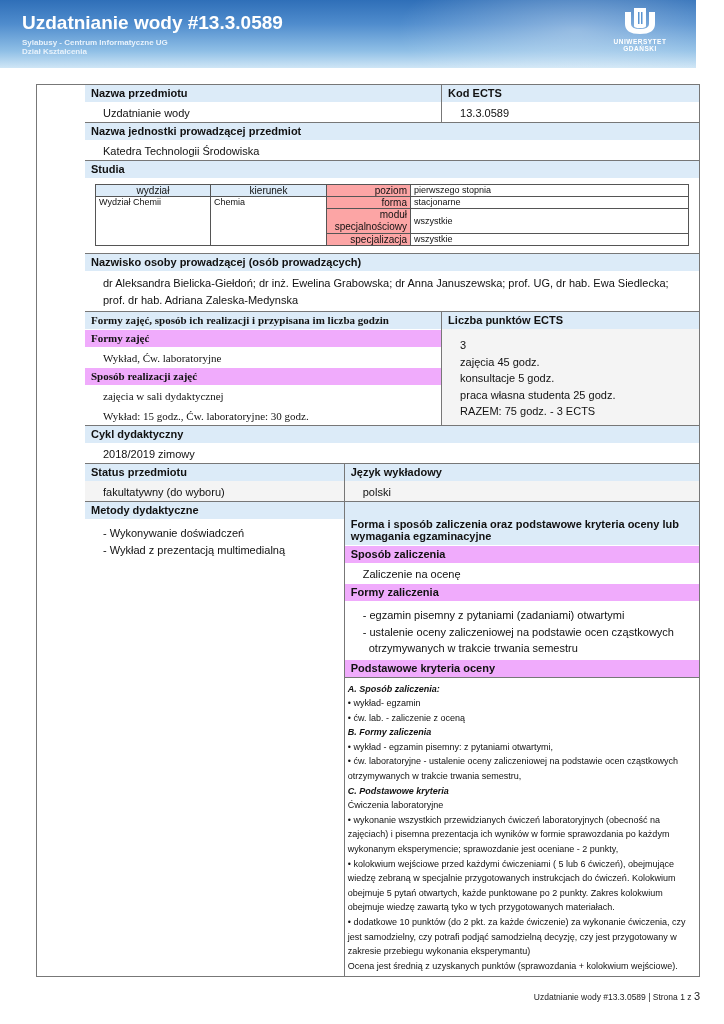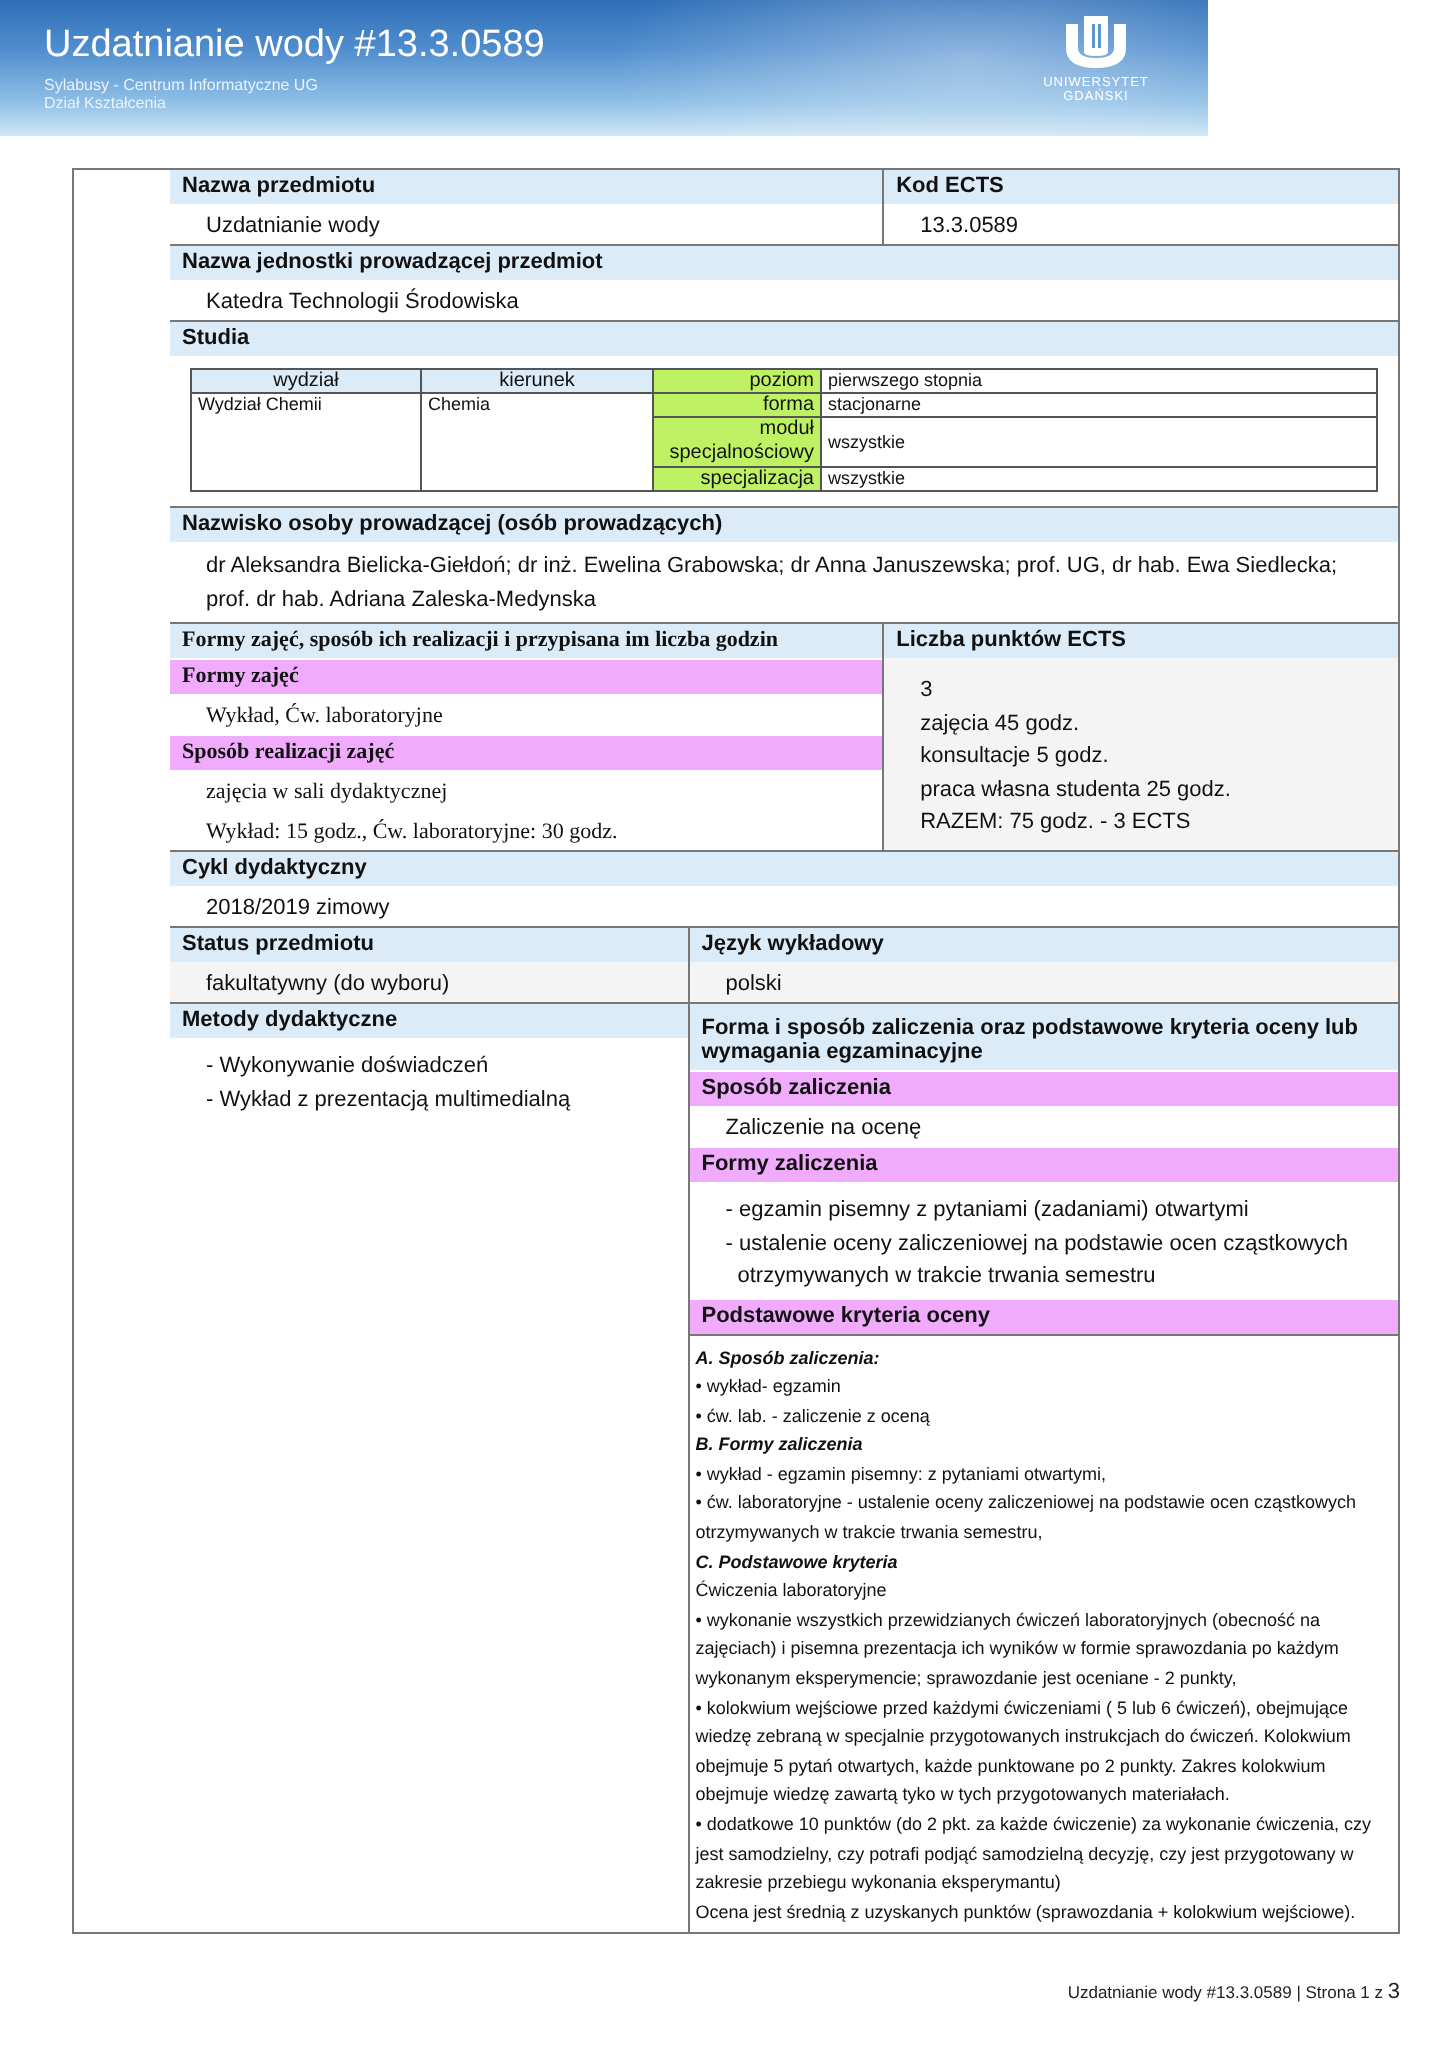--- a/index.html
+++ b/index.html
@@ -1,23 +1,24 @@
 <!DOCTYPE html>
 <html><head>
 <meta charset="utf-8">
 <style>
   html, body { margin: 0; padding: 0; }
   body {
     width: 724px; height: 1024px; background: #ffffff; position: relative; overflow: hidden;
     font-family: "Liberation Sans", sans-serif; color: #111;
   }
   .banner {
-    position: absolute; left: 0; top: 0; width: 604px; height: 68px;
+    position: absolute; left: 0; top: 0; width: 696px; height: 68px;
     background: linear-gradient(180deg, #2f6fb8 0%, #4f8ccd 35%, #8fbfe6 75%, #cfe6f6 100%);
     overflow: hidden;
+    font-weight: bold;
   }
   .banner::after {
     content: ""; position: absolute; right: -60px; top: -40px; width: 360px; height: 140px;
     background: radial-gradient(ellipse at center, rgba(255,255,255,0.35), rgba(255,255,255,0) 70%);
   }
   .banner-title { position: absolute; left: 22px; top: 12px; font-size: 19px; color: #fff; }
   .banner-sub { position: absolute; left: 22px; top: 38px; font-size: 8px; color: #e8f2fb; line-height: 9px; }
   .logo { position: absolute; right: 14px; top: 6px; width: 84px; text-align: center; z-index: 2; }
   .logo svg { display: block; margin: 0 auto; }
   .logo-text { font-size: 6.5px; color: #fff; letter-spacing: 0.5px; margin-top: 2px; }
@@ -28,21 +29,21 @@
   .row { display: flex; border-top: 1px solid #777; margin-left: 48px; }
   .row.first { border-top: none; }
   .col { box-sizing: border-box; }
   .vsep { border-left: 1px solid #777; }
   .gray { background: #f4f4f4; }
 
   .studia-wrap { padding: 6px 10px 7px 10px; }
   table.studia { border-collapse: collapse; width: 100%; font-size: 9px; }
   table.studia td { border: 1px solid #555; padding: 0 3px; height: 11px; line-height: 11px; vertical-align: top; }
   table.studia td.h { background: #dcebf8; text-align: center; font-size: 10px; }
-  table.studia td.lbl { background: #bef264; text-align: right; font-size: 10px; }
+  table.studia td.lbl { background: #fca5a5; text-align: right; font-size: 10px; }
 
   .ects-box { padding: 8px 6px 4px 18px; font-size: 11px; line-height: 16.5px; }
   .methods { padding: 6px 6px 4px 18px; font-size: 11px; line-height: 16.5px; }
   .subhdr { background: #f0abfc; font-weight: bold; font-size: 11px; padding: 3px 6px; height: 11px; line-height: 11px; border-top: 1px solid #fff; }
   .list { padding: 6px 6px 2px 18px; font-size: 11px; line-height: 16.5px; }
   .crit { padding: 4px 3px 3px 3px; font-size: 9px; line-height: 14.6px; border-top: 1px solid #777; }
   .crit .b { font-weight: bold; font-style: italic; }
 
   .footer { position: absolute; right: 24px; top: 990px; font-size: 8.5px; color: #222; }
   .footer .big { font-size: 11px; }
@@ -176,21 +177,21 @@
 
   <div class="row">
     <div class="col" style="width:279px;">
       <div class="hdr">Metody dydaktyczne</div>
       <div class="methods">
         <div>- Wykonywanie doświadczeń</div>
         <div>- Wykład z prezentacją multimedialną</div>
       </div>
     </div>
     <div class="col vsep" style="width:383px;">
-      <div class="hdr" style="height:24px; line-height:12px; padding-top:6px;">Forma i sposób zaliczenia oraz podstawowe kryteria oceny lub wymagania egzaminacyjne</div>
+      <div class="hdr" style="height:24px; line-height:12px; padding-top:16px;">Forma i sposób zaliczenia oraz podstawowe kryteria oceny lub wymagania egzaminacyjne</div>
       <div class="subhdr">Sposób zaliczenia</div>
       <div class="val" style="padding-left:18px;">Zaliczenie na ocenę</div>
       <div class="subhdr">Formy zaliczenia</div>
       <div class="list">
         <div>- egzamin pisemny z pytaniami (zadaniami) otwartymi</div>
         <div>- ustalenie oceny zaliczeniowej na podstawie ocen cząstkowych</div>
         <div style="padding-left:6px;">  otrzymywanych w trakcie trwania semestru</div>
       </div>
       <div class="subhdr">Podstawowe kryteria oceny</div>
       <div class="crit" id="criteria">

